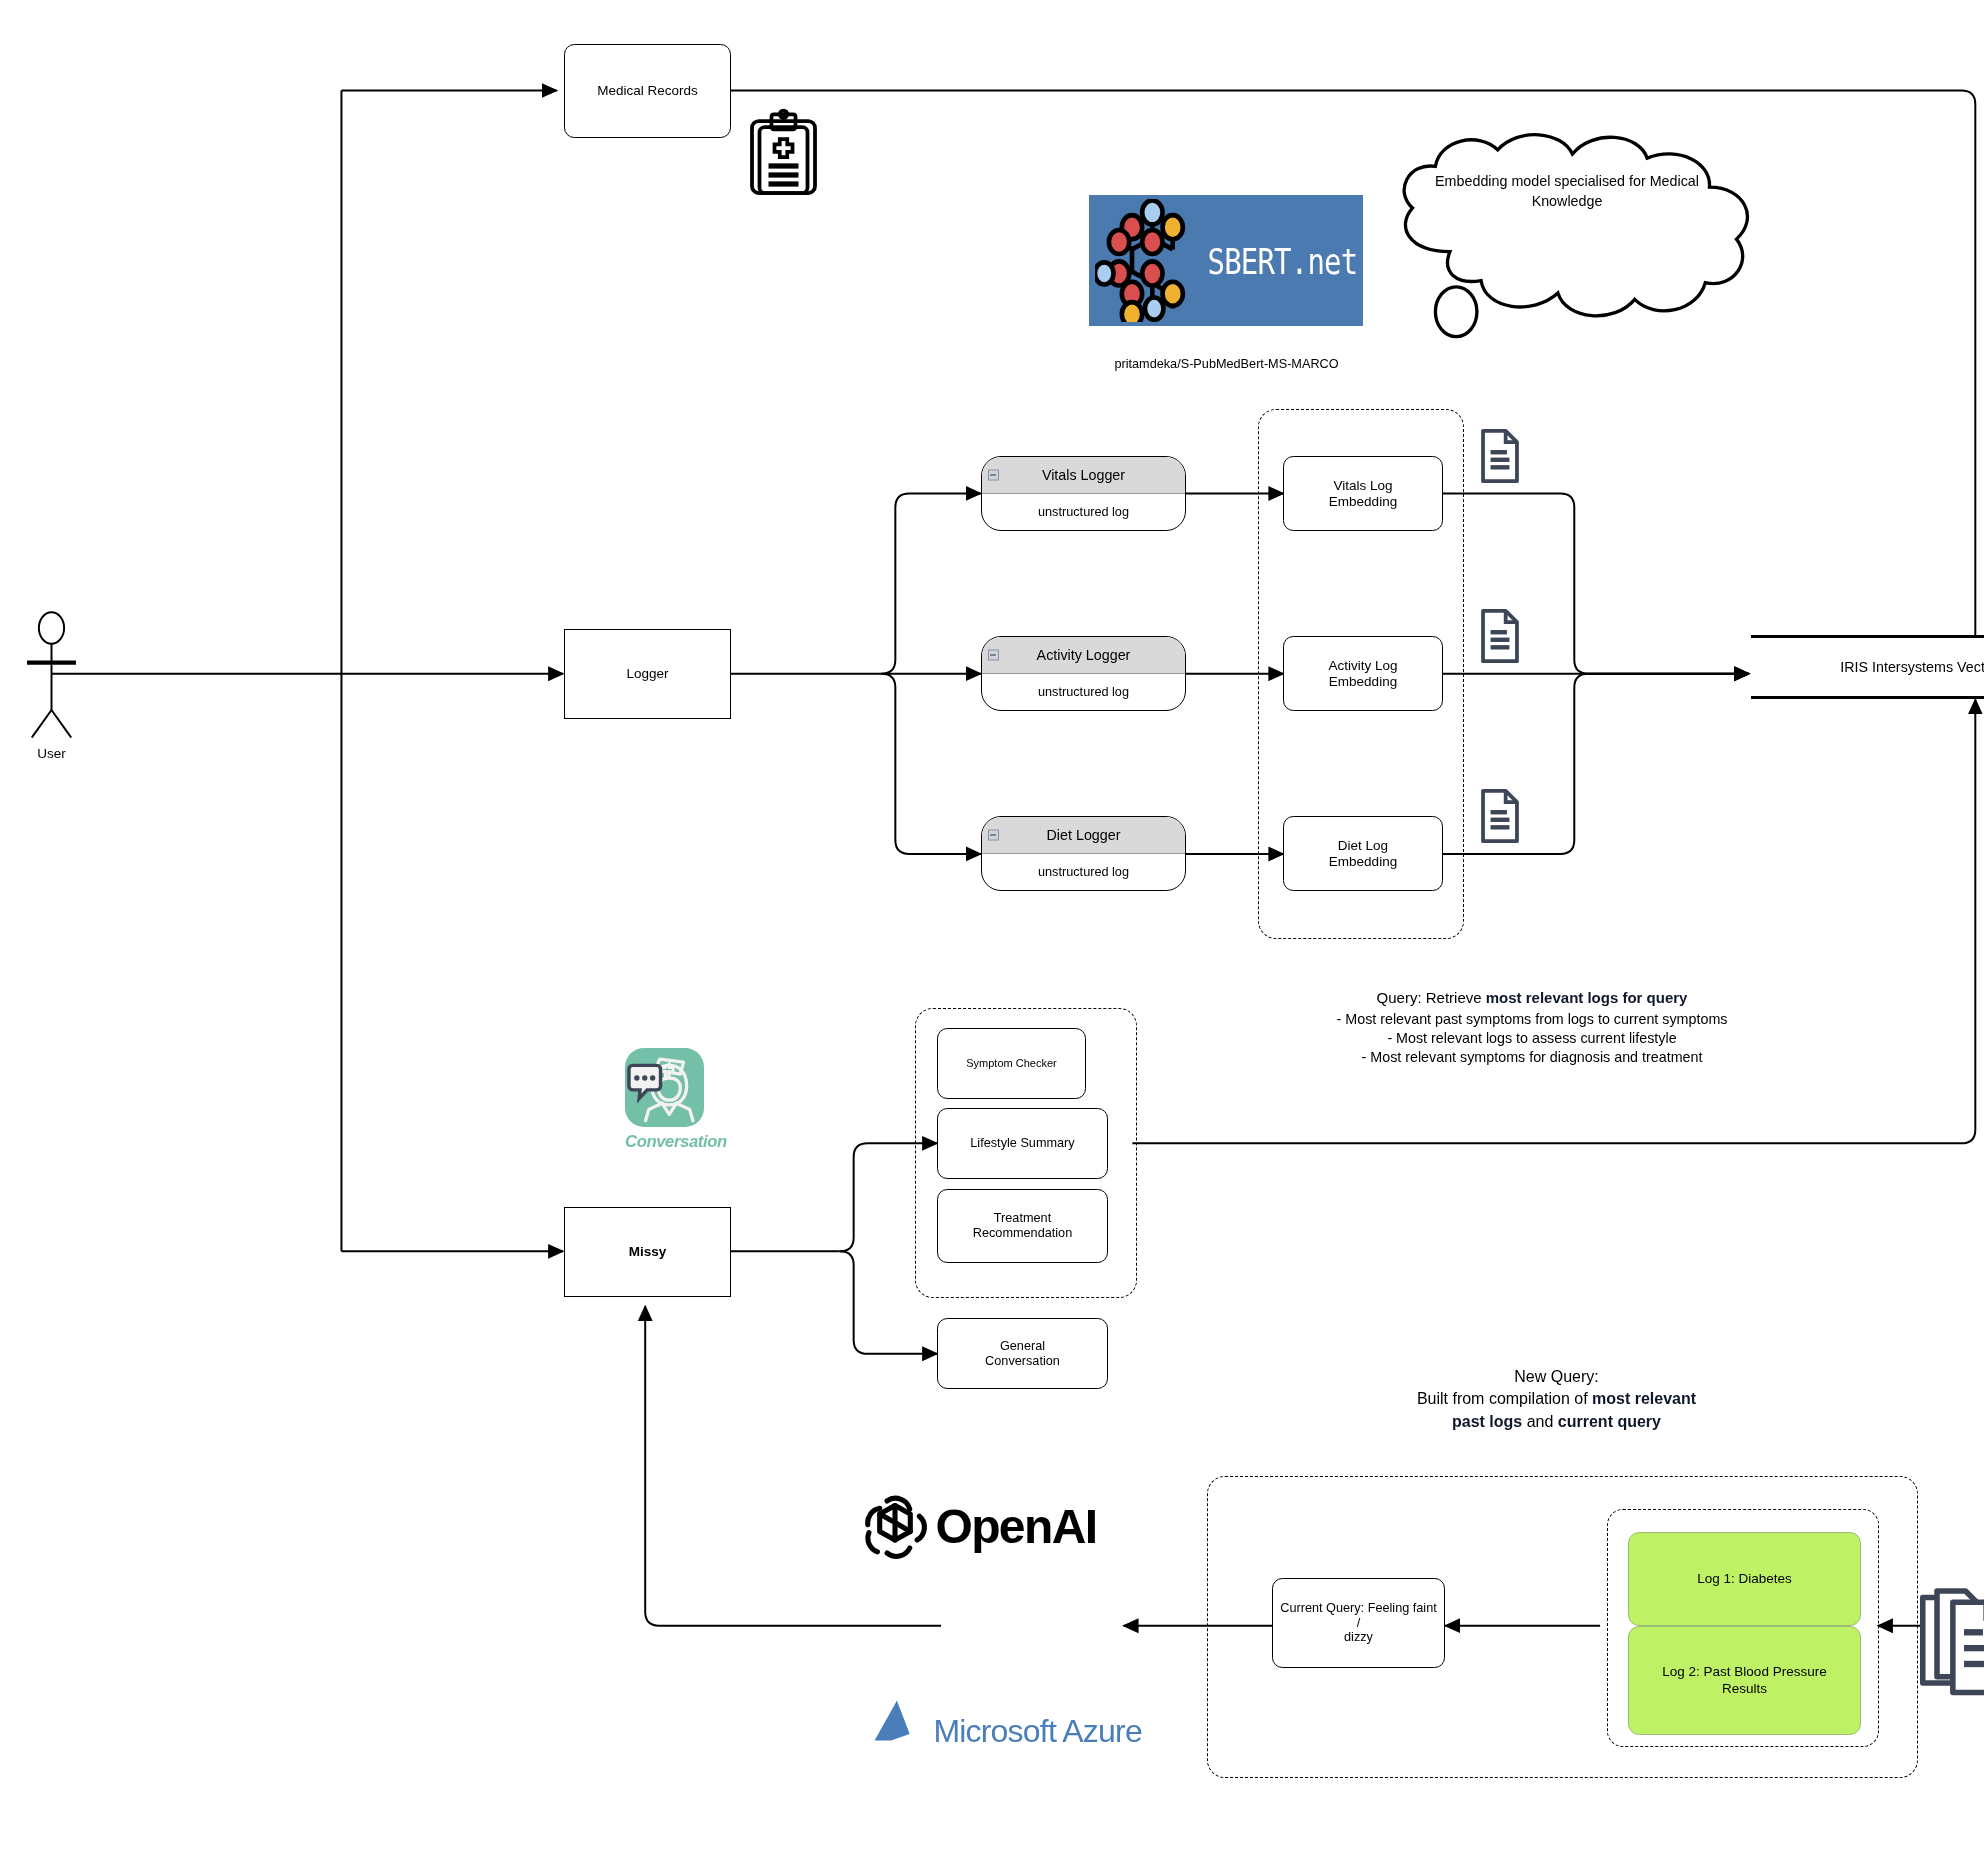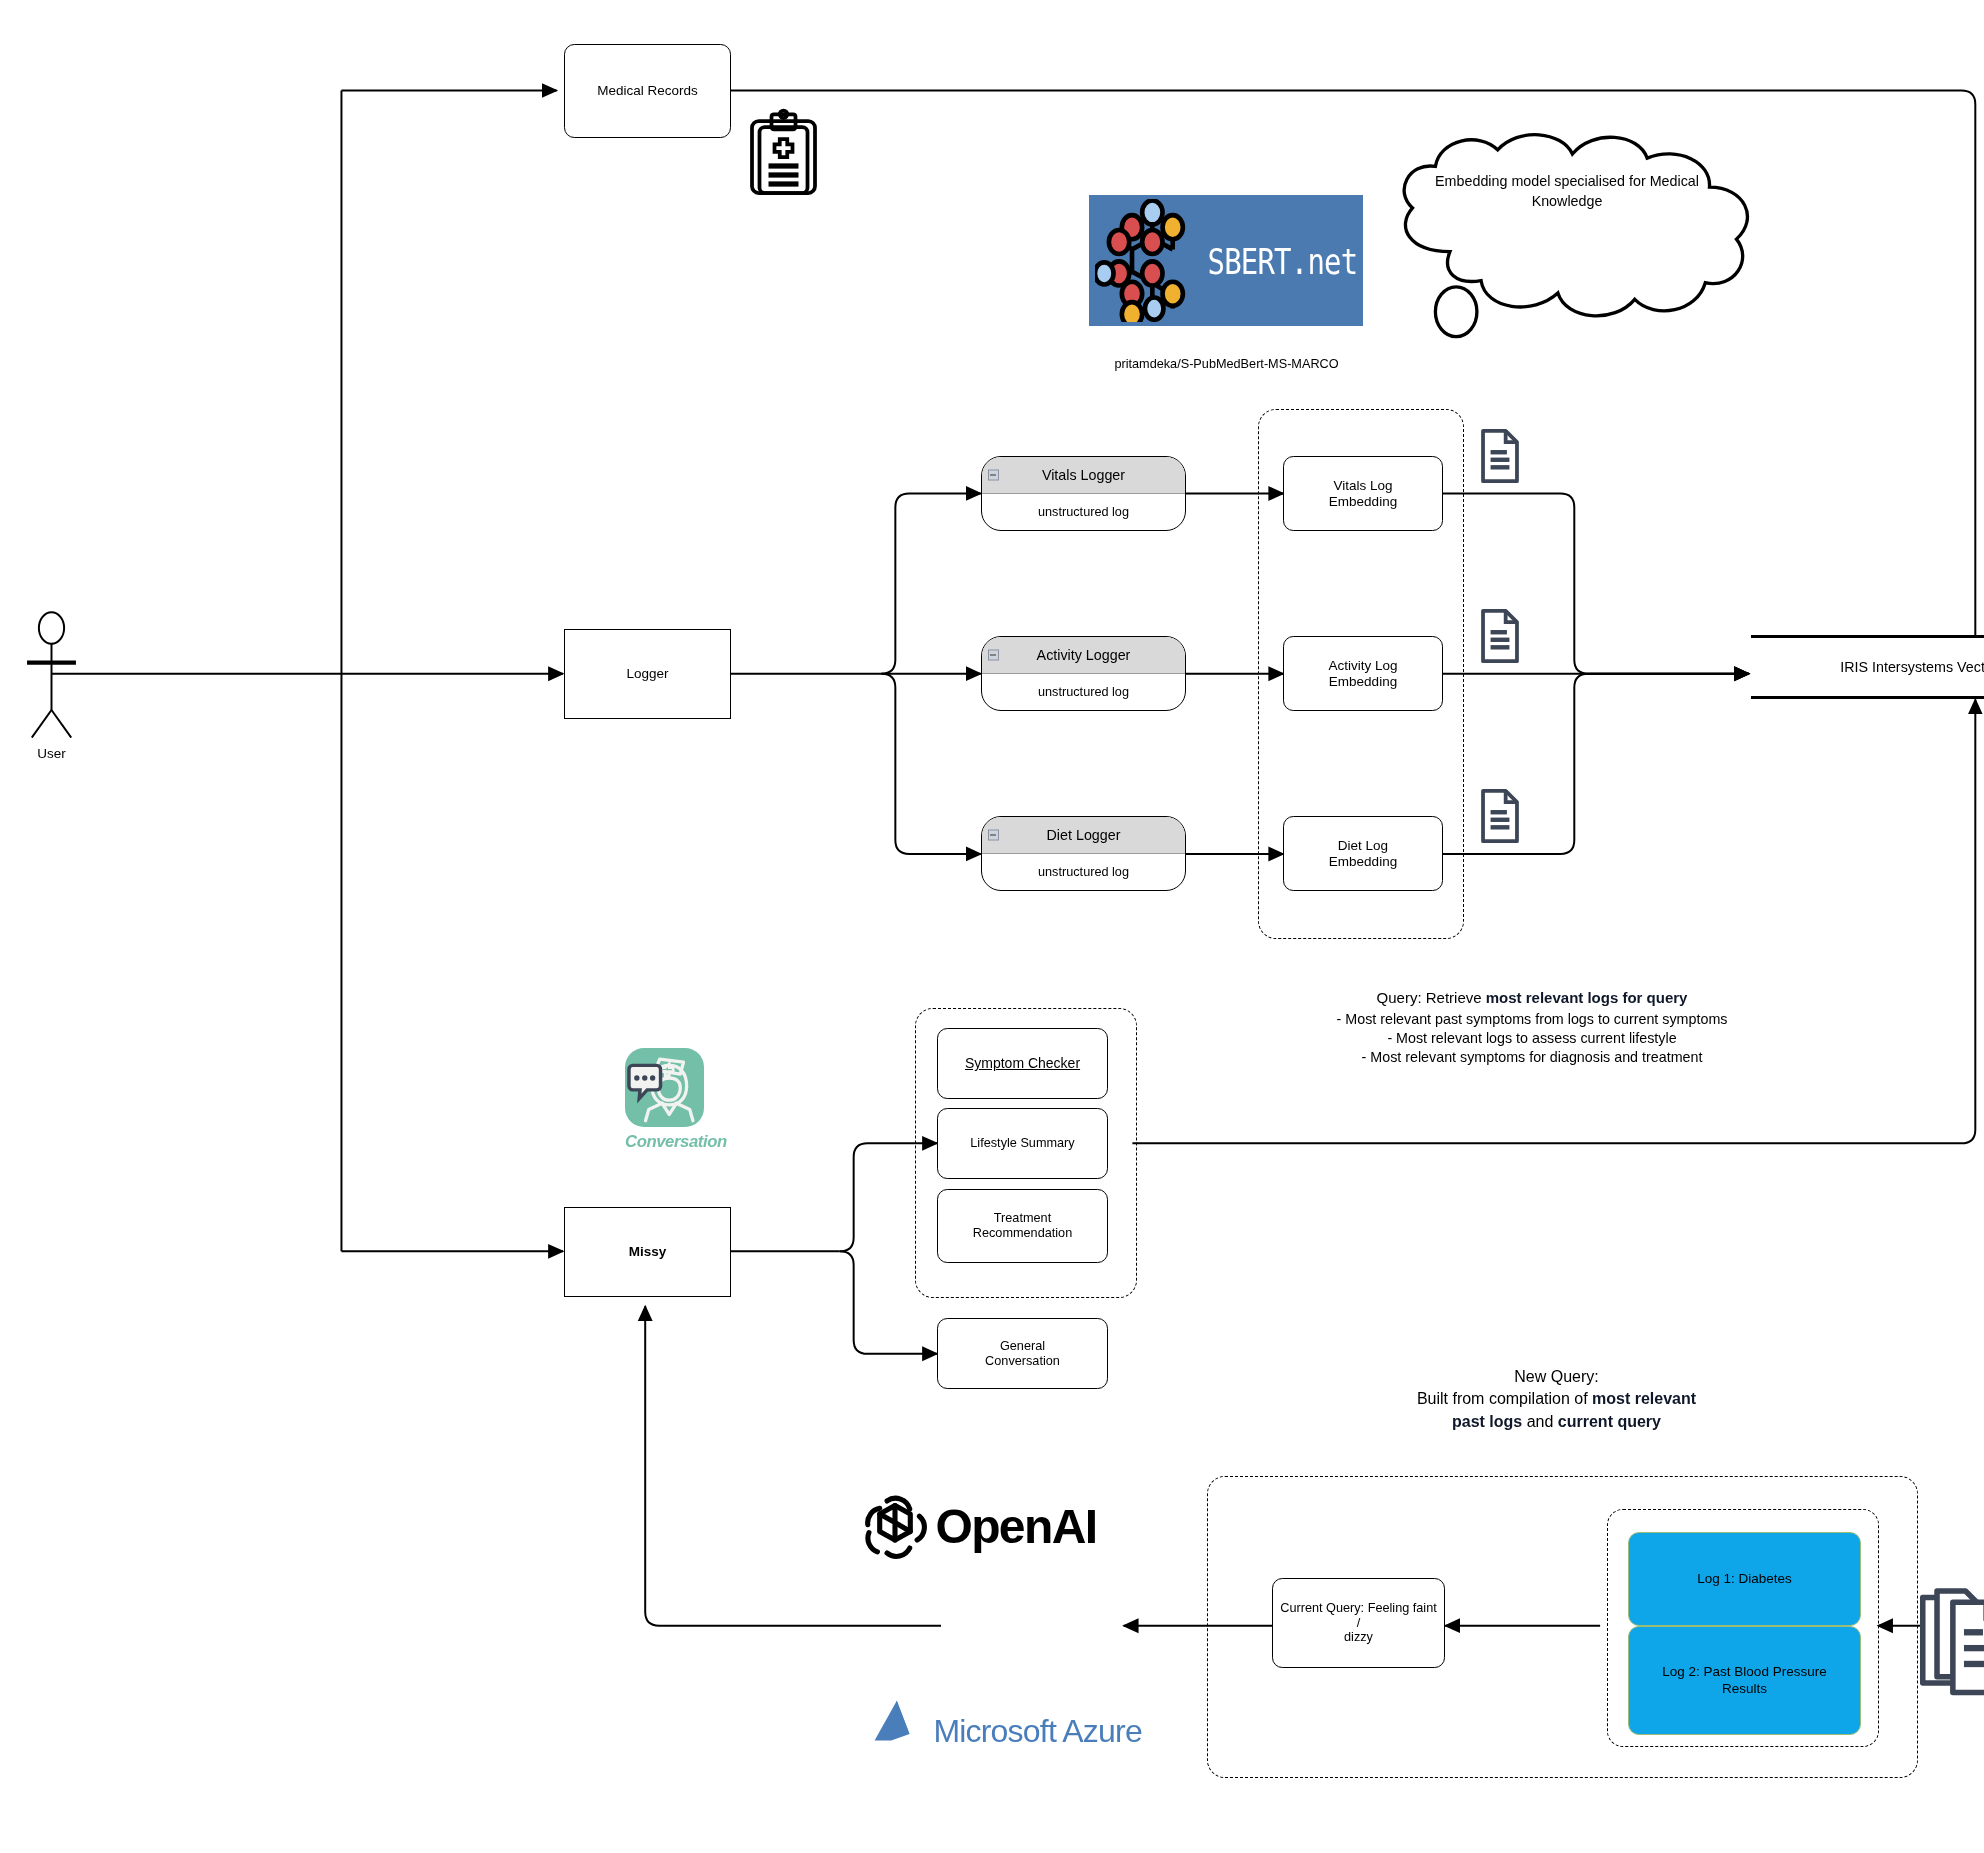--- a/index.html
+++ b/index.html
@@ -73,21 +73,21 @@
     border-top:3.2px solid #000;
     border-bottom:3.2px solid #000;
     display:flex; align-items:center; justify-content:center;
     font-size:14.3px;
     background:#ffffff;
   }
 
   
   .greencard {
     position:absolute;
-    background:#0ea5e9;
+    background:#bef264;
     border:1.6px solid #9bbd78;
     border-radius:11px;
     display:flex; align-items:center; justify-content:center;
     text-align:center;
     font-size:13.5px; line-height:1.2;
     padding:3.2px 5.6px;
   }
 
   
   .txt { position:absolute; font-size:15px; line-height:1.35; text-align:center; }
@@ -358,21 +358,21 @@
         </g>
       </svg>
     </div>
     <div class="pmlabel">Conversation</div>
   </div>
 
   <div class="node sq" style="left:564px; top:1207px; width:167px; height:90px;font-weight:bold;">Missy</div>
 
   <div class="dgroup" style="left:915px; top:1008px; width:222px; height:290px;"></div>
 
-  <div class="node rounded" style="left:937px; top:1028px; width:171px; height:71px; font-size:14px;text-decoration:underline;">Symptom Checker</div>
+  <div class="node rounded" style="left:937px; top:1028px; width:149px; height:71px; font-size:11px;">Symptom Checker</div>
   <div class="node rounded" style="left:937px; top:1108px; width:171px; height:71px; font-size:12.7px;">Lifestyle Summary</div>
   <div class="node rounded" style="left:937px; top:1189px; width:171px; height:74px; font-size:12.7px;">Treatment
 Recommendation</div>
 
   <div class="node rounded" style="left:937px; top:1318px; width:171px; height:71px; font-size:12.7px;">General
 Conversation</div>
 
   <div class="txt" style="left:1239px; top:1366px; width:635px; font-size:16px; line-height:1.4;">
     <div>New Query:</div>
     <div>

